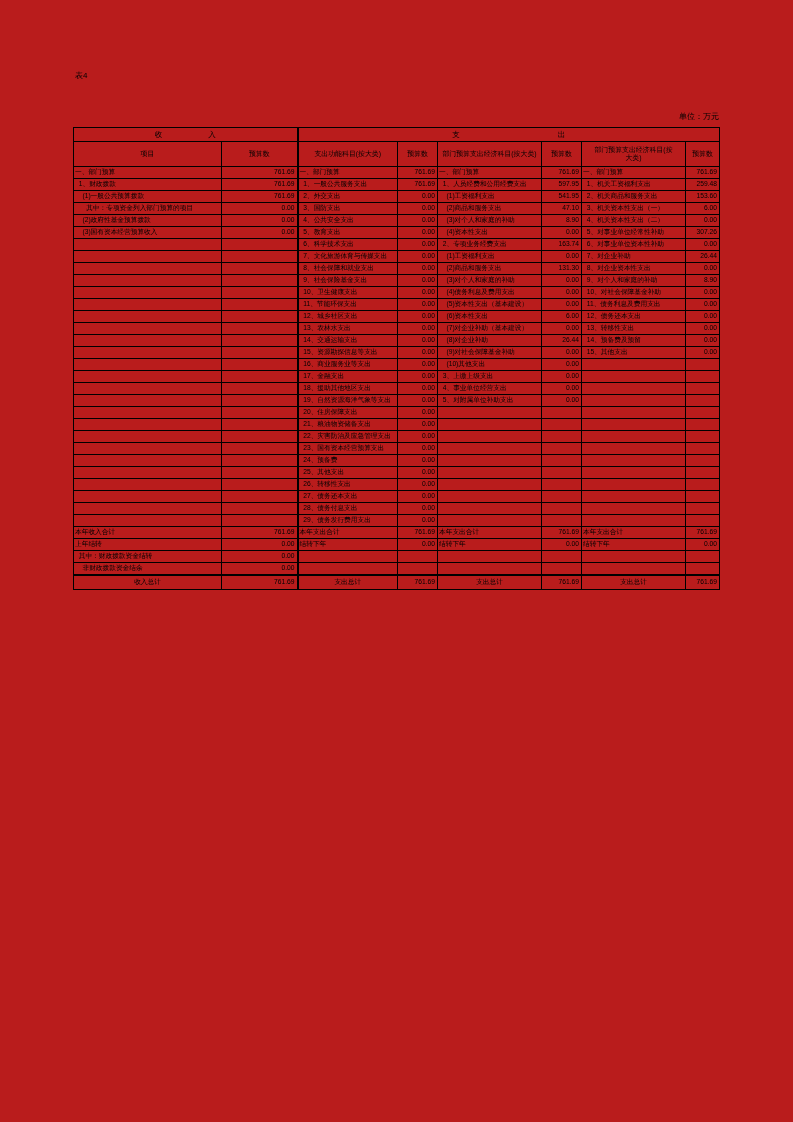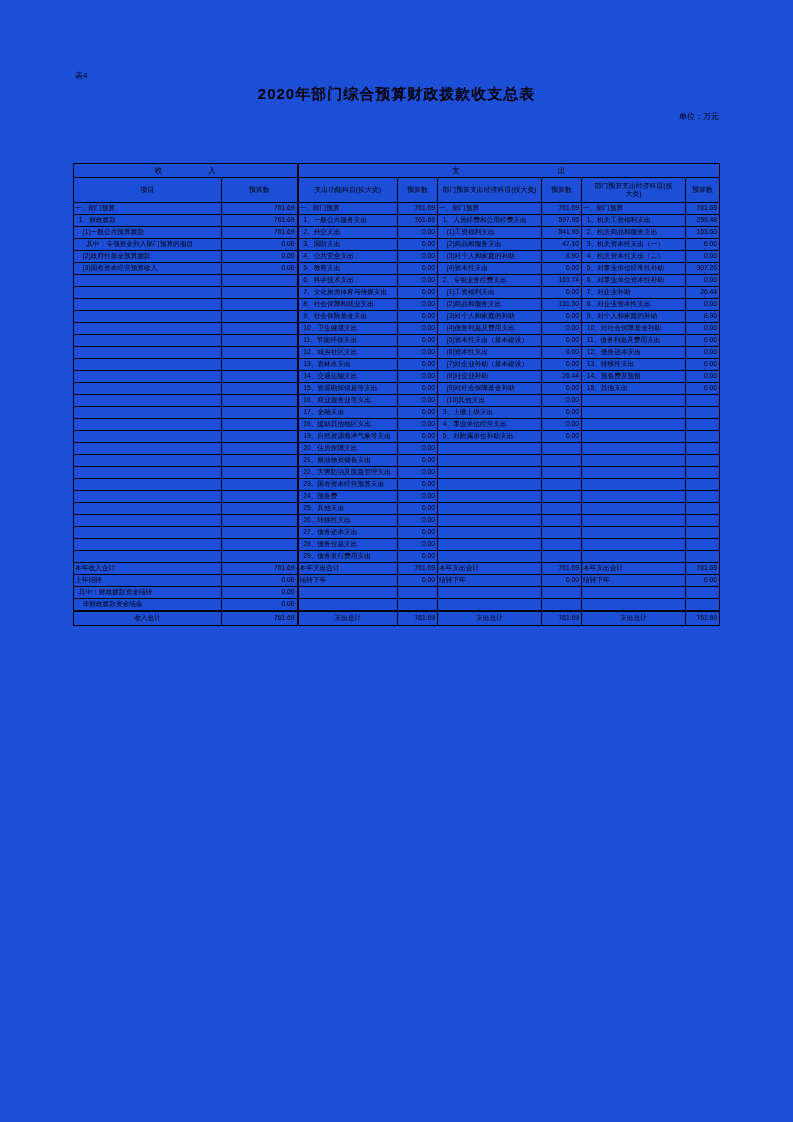--- a/index.html
+++ b/index.html
@@ -1,20 +1,20 @@
 <!DOCTYPE html>
 <html><head>
 <meta charset="utf-8">
 <style>
   html,body{margin:0;padding:0;background:#e8e8e8;}
   .page{
     position:relative;
     width:793px;height:1122px;
     margin:0 auto;
-    background:#1d4ed8;
+    background:#b91c1c;
     font-family:"Liberation Sans","DejaVu Sans",sans-serif;
     color:#000;
     overflow:hidden;
   }
   .table-tag{
     position:absolute;left:75px;top:70px;
     font-size:8px;
   }
   .doc-title{
     position:absolute;left:0;top:85px;width:793px;
@@ -25,21 +25,20 @@
     position:absolute;right:74px;top:111px;
     font-size:8px;
     text-align:right;
   }
   table.budget{
     position:absolute;left:73px;top:127px;
     width:646px;
     border-collapse:collapse;
     table-layout:fixed;
     border:1.5px solid #000;
-    margin-top:36px;
   }
   table.budget td, table.budget th{
     border:1px solid #000;
     overflow:hidden;
     vertical-align:middle;
     font-weight:normal;
   }
   .sec-end{border-right:2px solid #000 !important;}
   td.sec{
     height:11px;text-align:center;
@@ -64,21 +63,20 @@
     font-family:"Liberation Sans","DejaVu Sans",sans-serif;
   }
   tr.grand td{border-top:2px solid #000;height:13px;}
   tr.grand td.lbl{text-align:center;}
 </style>
 </head>
 <body>
 
 <div class="page">
   <div class="table-tag">表4</div>
-  <h1 class="doc-title">2020年部门综合预算财政拨款收支总表</h1>
   <div class="unit-label">单位：万元</div>
 
   <table class="budget">
     <colgroup>
       <col style="width:148px">
         <col style="width:76px">
       <col style="width:100px">
         <col style="width:40px">
       <col style="width:104px">
         <col style="width:40px">

